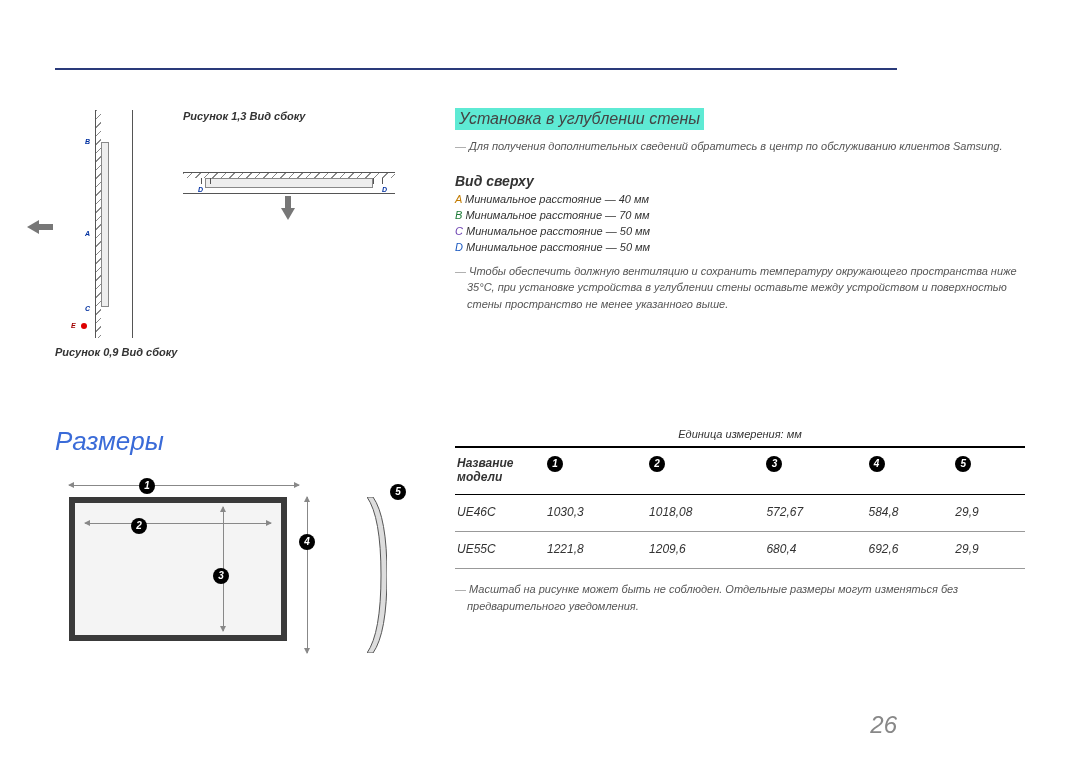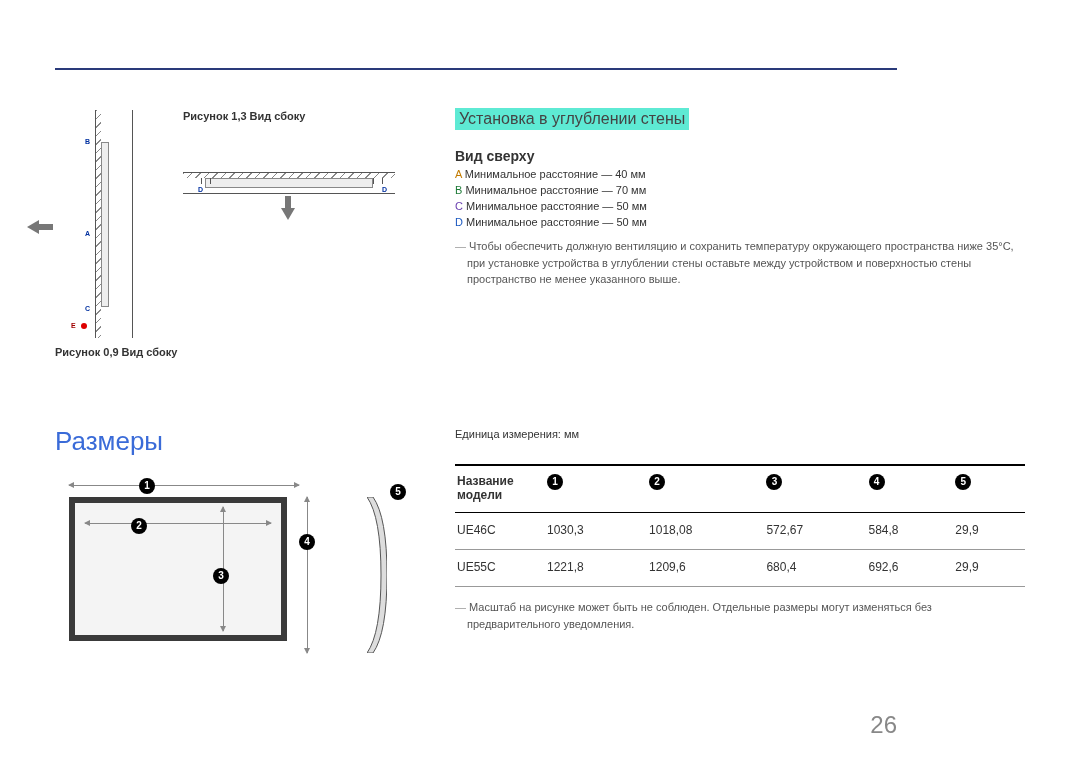--- a/index.html
+++ b/index.html
@@ -1,17 +1,17 @@
 <!DOCTYPE html>
 <html><head>
 <meta charset="utf-8">
 <style>
   * { box-sizing: border-box; margin: 0; padding: 0; }
   html, body { width: 1080px; height: 763px; font-family: Arial, Helvetica, sans-serif; background: #fff; color: #333; }
-  .page { position: relative; width: 952px; height: 763px; padding: 48px 55px 30px 55px; }
+  .page { position: relative; width: 952px; height: 763px; padding: 48px 55px 30px 55px; font-style: italic; }
   .top-rule { position: absolute; left: 55px; right: 55px; top: 68px; height: 2px; background: #2a3a7a; }
   .left-col { position: absolute; left: 55px; top: 110px; width: 355px; }
   .right-col { position: absolute; left: 455px; top: 108px; width: 570px; }
 
   .fig-caption { font-size: 11px; font-weight: bold; margin-bottom: 6px; }
   .fig-caption-13 { position: absolute; left: 128px; top: 0; }
   .fig-block-12 { position: absolute; left: 0; top: 0; }
   .fig-block-13 { position: absolute; left: 128px; top: 18px; }
 
   
@@ -77,21 +77,21 @@
   .marker-5 { position:absolute; left:335px; top:2px; }
   .marker-1 { position:absolute; left:84px;  top:-4px; }
   .marker-2 { position:absolute; left:76px;  top:36px; }
   .marker-3 { position:absolute; left:158px; top:86px; }
   .marker-4 { position:absolute; left:244px; top:52px; }
 
   .circ { display:inline-block; width:16px; height:16px; border-radius:50%; background:#000; color:#fff; font-size:10px; line-height:16px; text-align:center; font-weight:bold; }
 
   
   .table-block { position:absolute; left:455px; top:428px; width:570px; }
-  .unit-note { text-align:left; font-size:11px; color:#333; margin-bottom:24px; }
+  .unit-note { text-align:center; font-size:11px; color:#333; margin-bottom:6px; }
   table.dim { width:100%; border-collapse:collapse; font-size:12px; }
   table.dim th { text-align:left; padding:8px 6px 10px 2px; border-top:2px solid #000; border-bottom:1px solid #000; font-weight:bold; vertical-align:top;}
   table.dim td { padding:10px 6px 12px 2px; border-bottom:1px solid #999; }
   .table-notes { font-size:11px; color:#555; margin-top:12px; line-height:1.5; }
   .table-notes p { padding-left:12px; text-indent:-12px; margin-bottom:4px;}
   .table-notes .cont { text-indent:0; }
 
   .page-num { position:absolute; right:55px; bottom:24px; font-size:24px; color:#888; }
 </style>
 </head>
@@ -136,20 +136,21 @@
             <div class="arrow-shaft-v"></div>
               <div class="arrow-down-lg"></div>
           </div>
         </div>
       </div>
     </div>
   </div>
 
   <div class="right-col">
     <span class="h-yellow">Установка в углублении стены</span>
+    <p class="small-note dash">Для получения дополнительных сведений обратитесь в центр по обслуживанию клиентов Samsung.</p>
     <div class="sub-head">Вид сверху</div>
     <div class="spec-line"><span class="spec-a">A</span> <span>Минимальное расстояние — 40 мм</span></div>
     <div class="spec-line"><span class="spec-b">B</span> <span>Минимальное расстояние — 70 мм</span></div>
     <div class="spec-line"><span class="spec-c">C</span> <span>Минимальное расстояние — 50 мм</span></div>
     <div class="spec-line"><span class="spec-d">D</span> <span>Минимальное расстояние — 50 мм</span></div>
     <p class="long-note dash">Чтобы обеспечить должную вентиляцию и сохранить температуру окружающего пространства ниже 35°C, при установке устройства в углублении стены оставьте между устройством и поверхностью стены пространство не менее указанного выше.</p>
   </div>
 
   <div class="dims-block">
     <div class="dims-title">Размеры</div>

